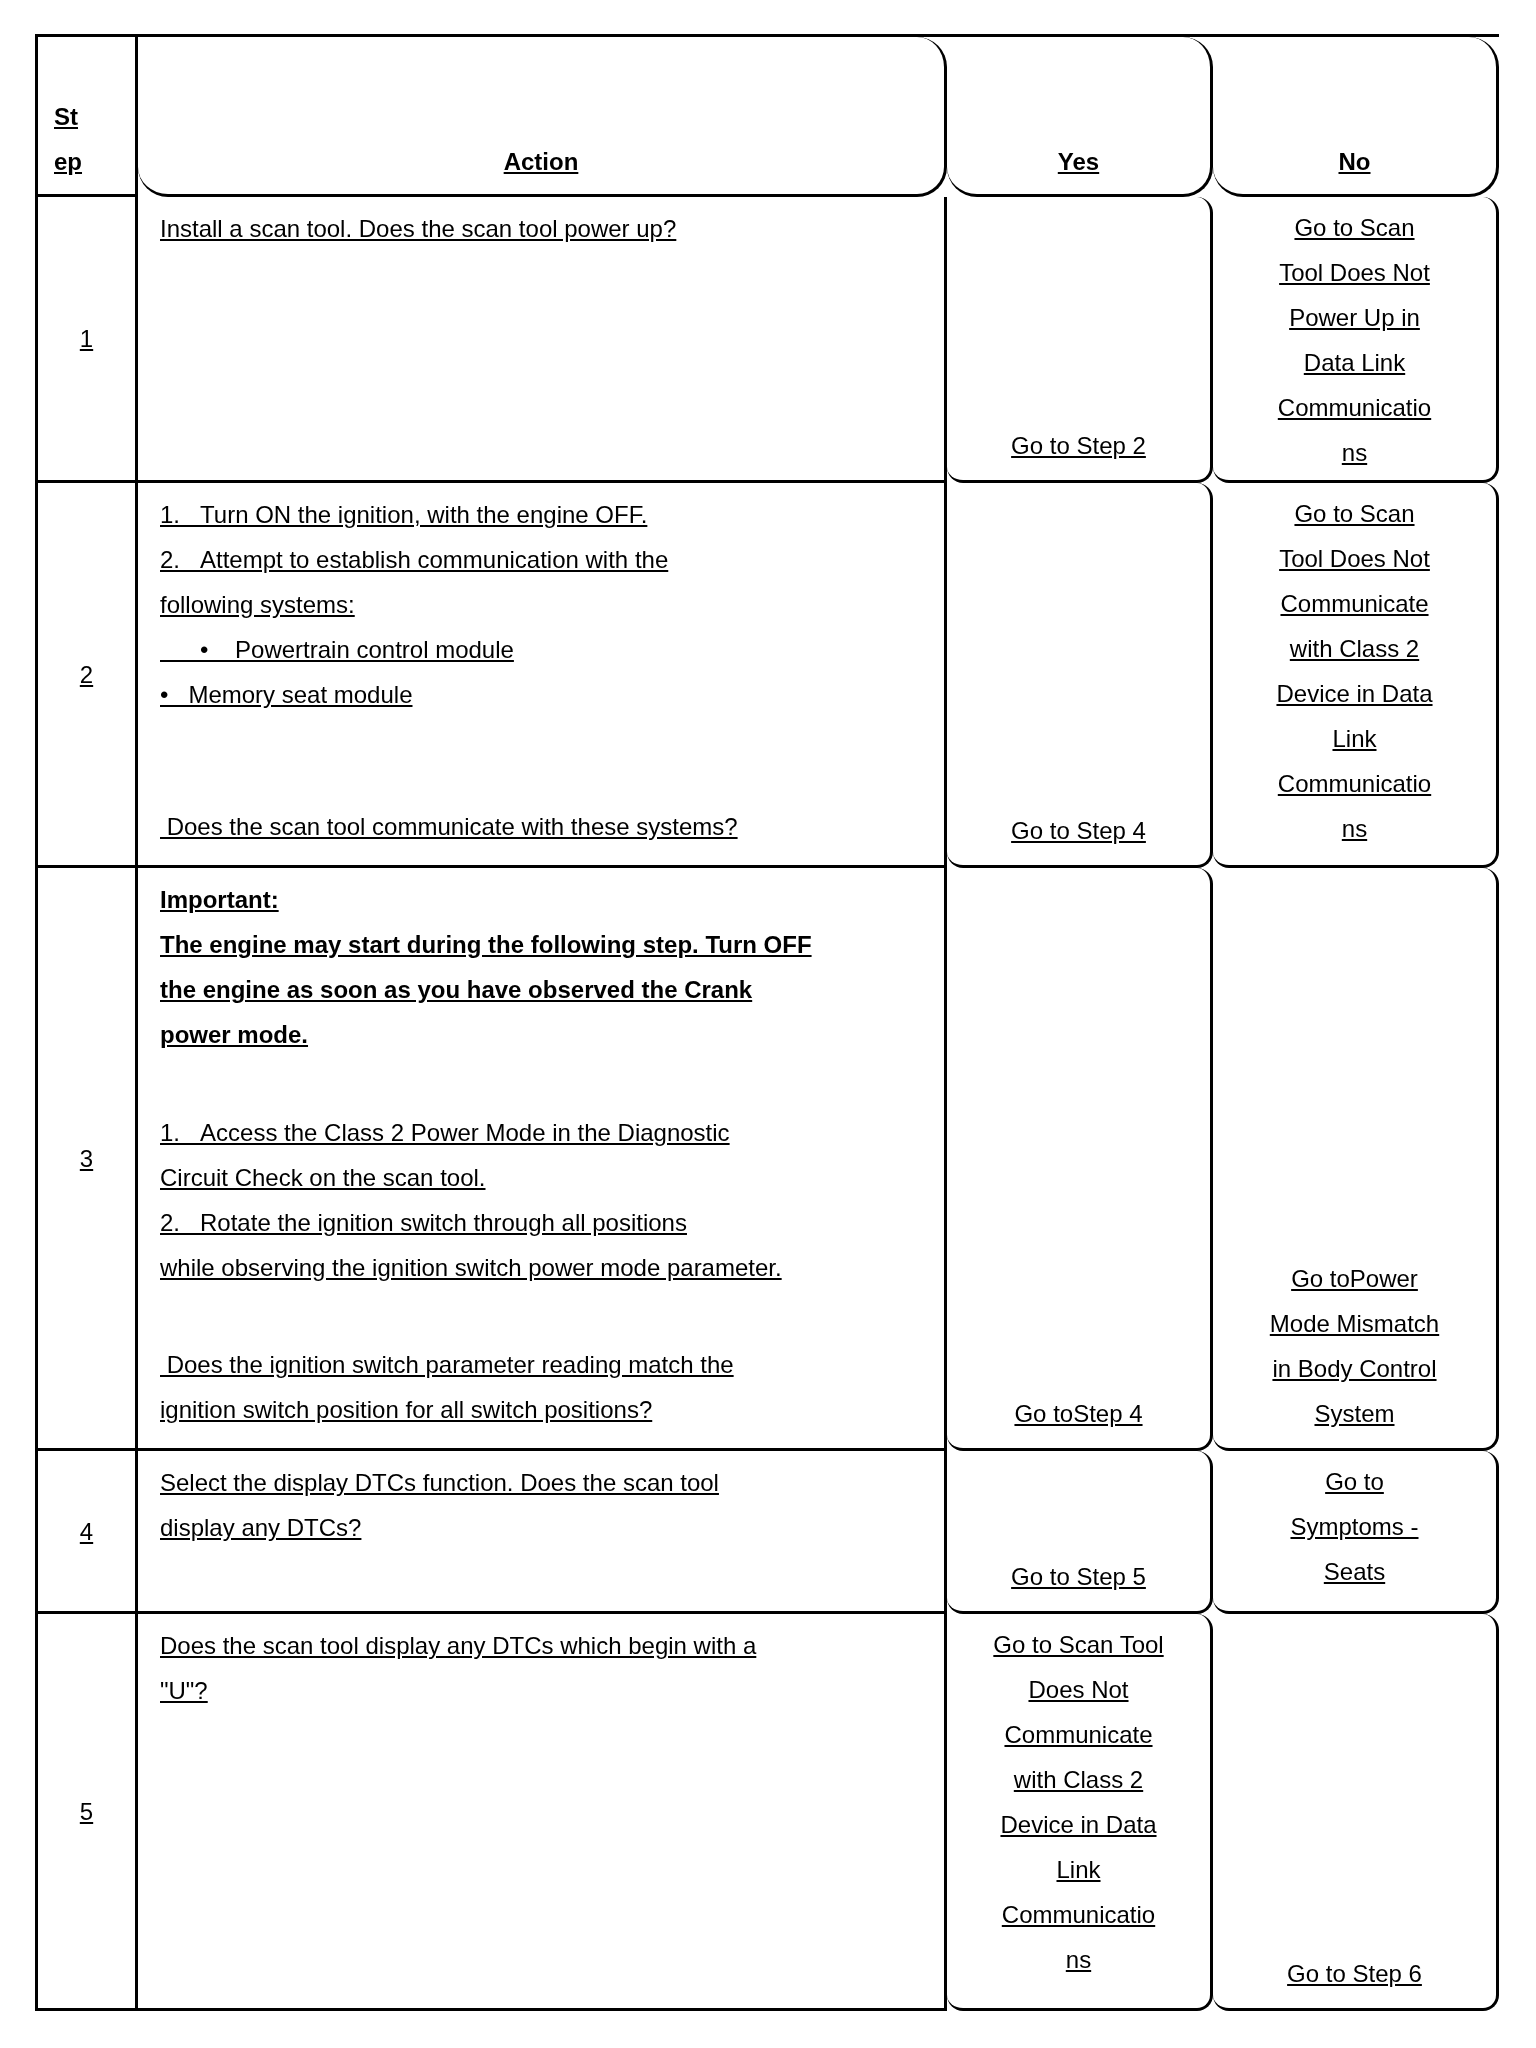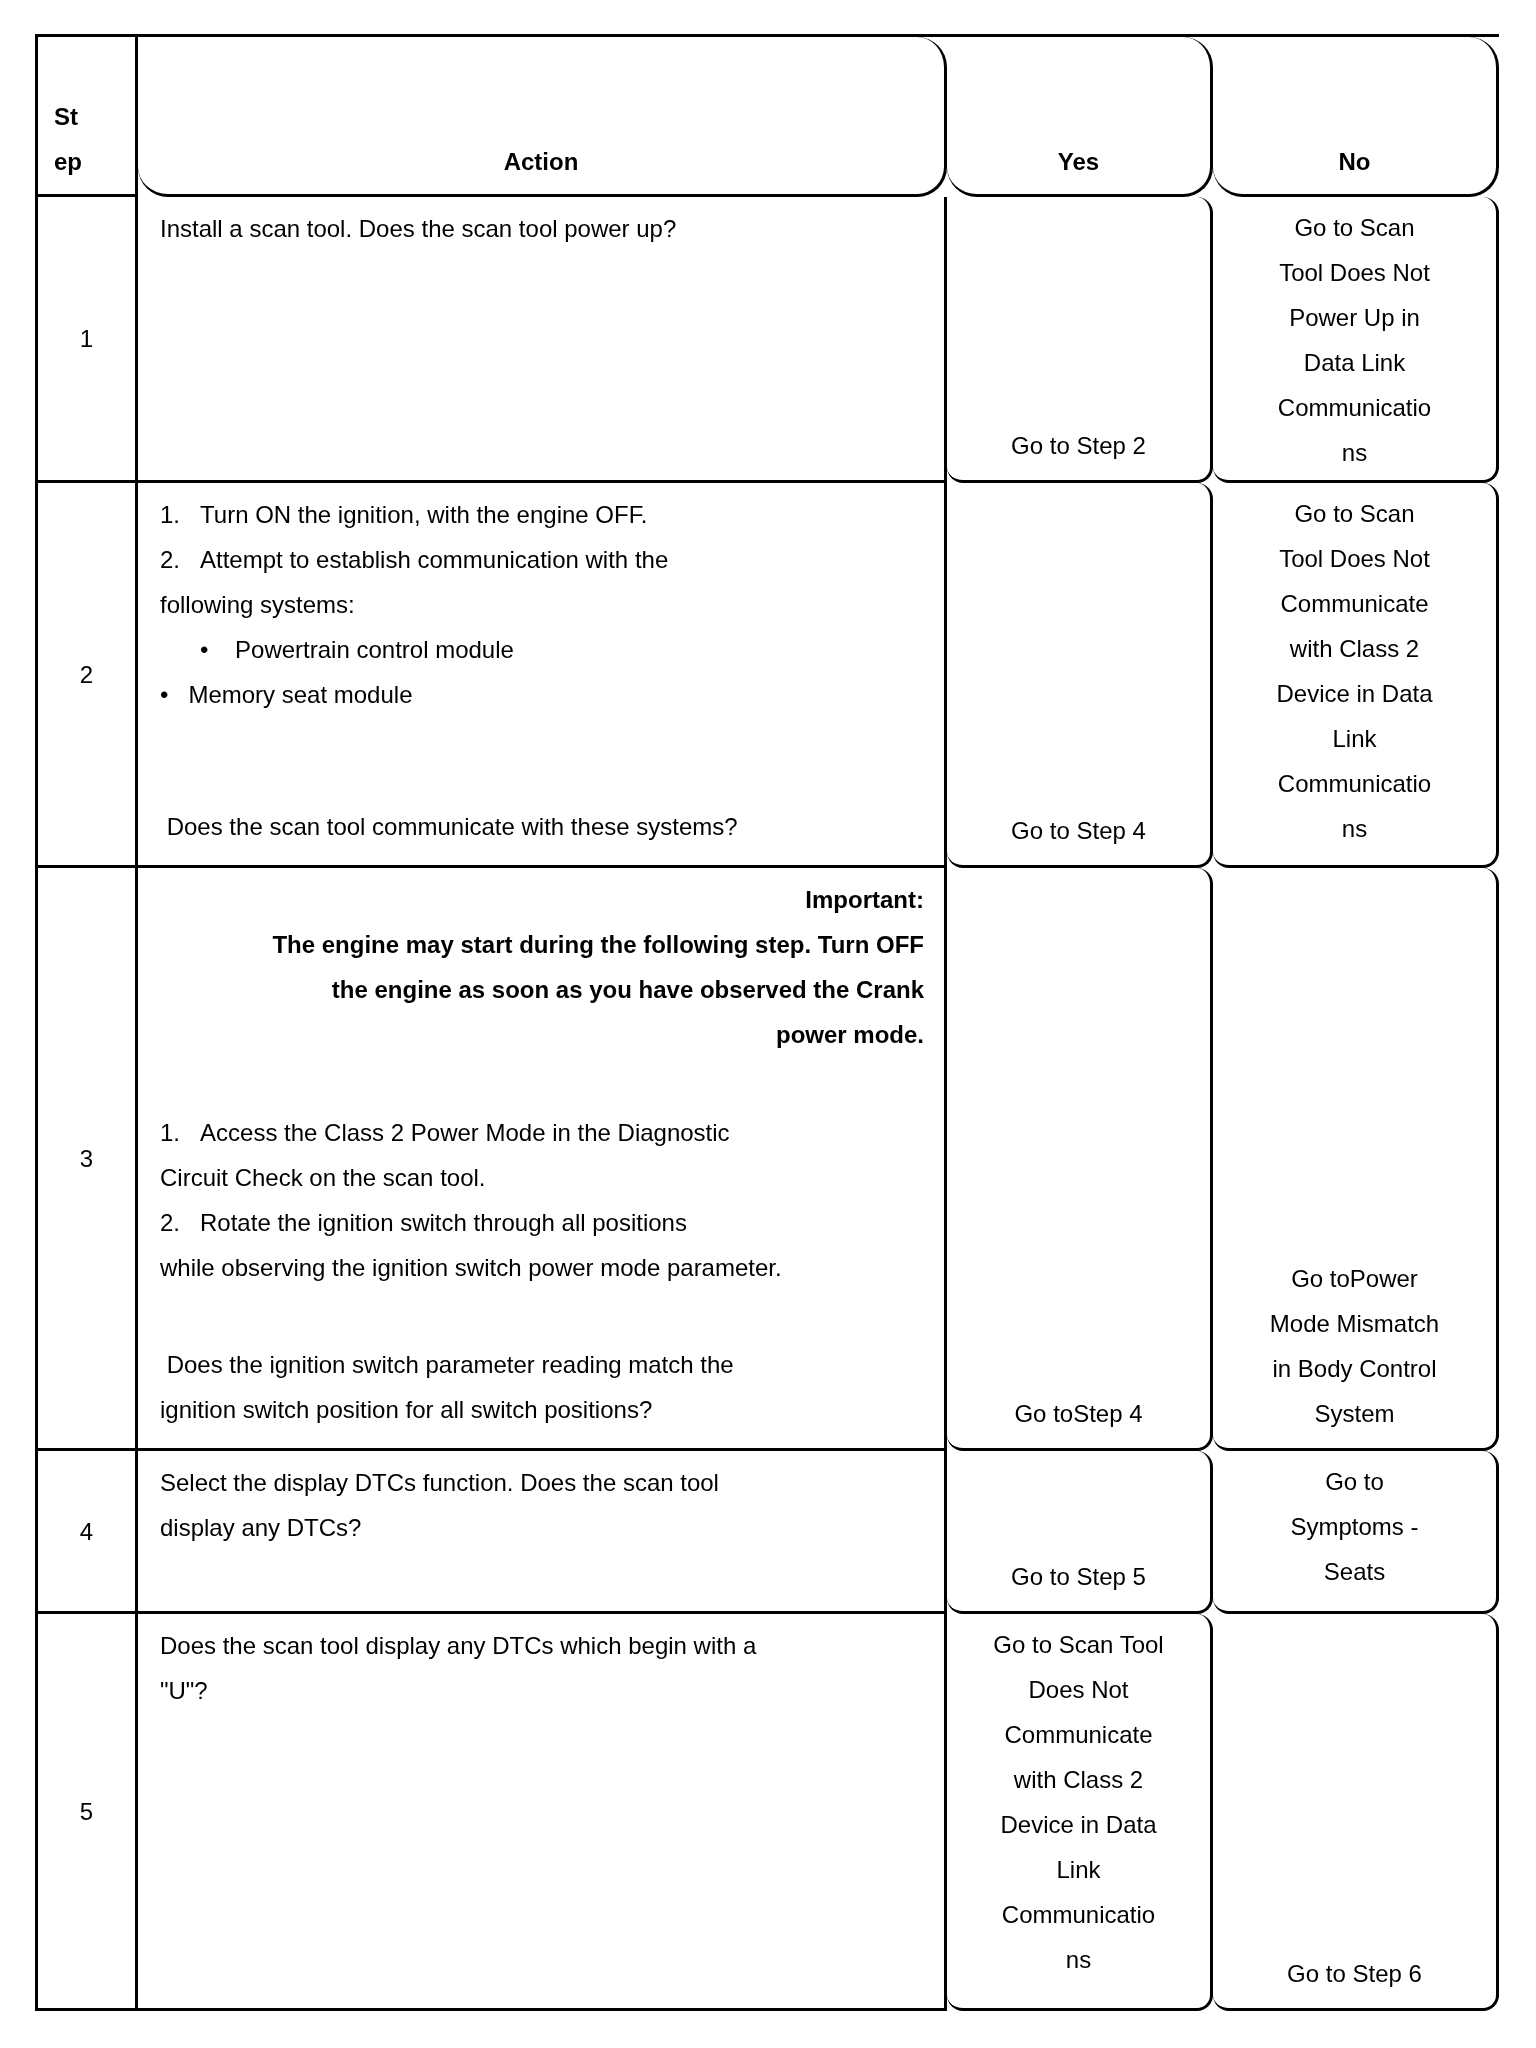--- a/index.html
+++ b/index.html
@@ -16,20 +16,21 @@
     left: 35px;
     top: 34px;
   }
   .dtable {
     display: grid;
     grid-template-columns: 100px 809px 266px 286px;
     grid-template-rows: 160px 286px 385px 583px 163px 397px;
     border-top: 3px solid #000;
     border-left: 3px solid #000;
     width: 1461px;
+    text-decoration: underline;
   }
   .cell {
     border-right: 3px solid #000;
     border-bottom: 3px solid #000;
     font-size: 24px;
     line-height: 45px;
     box-sizing: border-box;
     overflow: hidden;
   }
   .pre { white-space: pre-line; }
@@ -59,21 +60,21 @@
   }
 
   
   .action-cell {
     padding: 9px 20px 16px 22px;
     display: flex;
     flex-direction: column;
     text-align: left;
   }
   .action-cell .gap { flex: 1 1 auto; }
-  .bold { font-weight: bold; text-align: right; }
+  .bold { font-weight: bold; }
 
   
   .result-cell {
     padding: 8px 10px 12px 10px;
     display: flex;
     flex-direction: column;
     text-align: center;
     border-radius: 16px;
   }
   .v-top    { justify-content: flex-start; }

